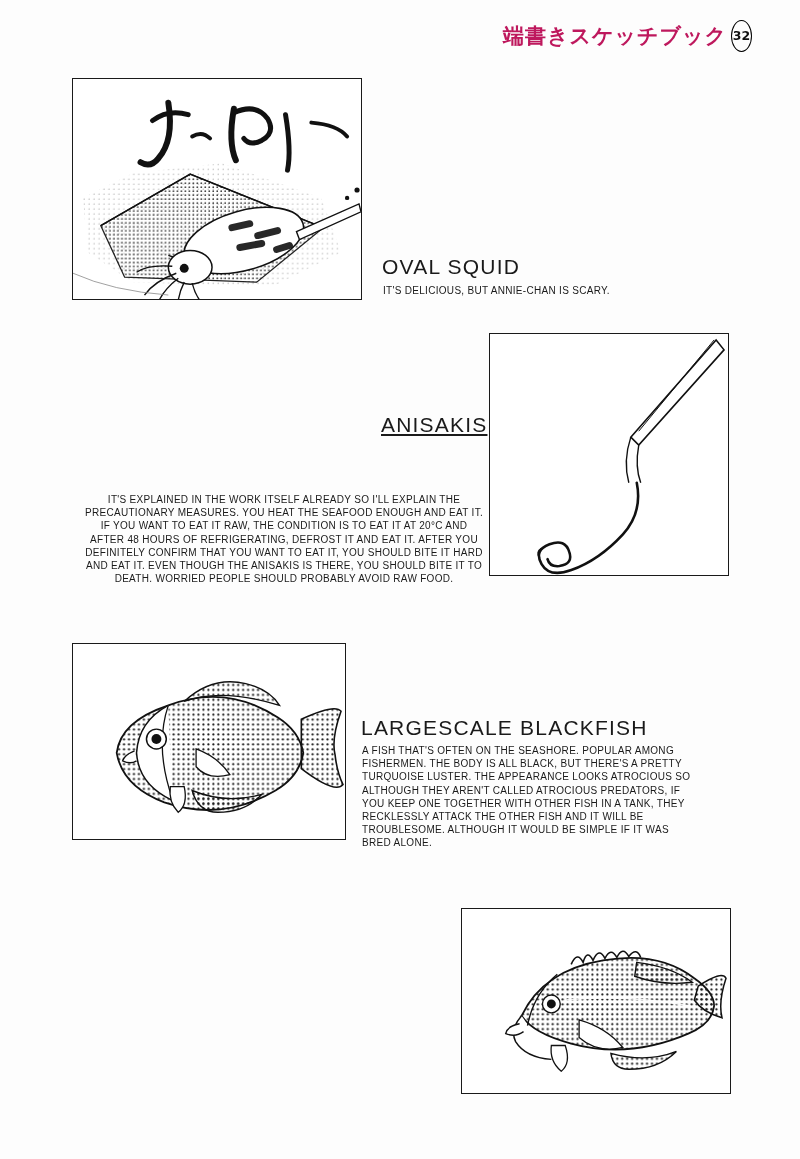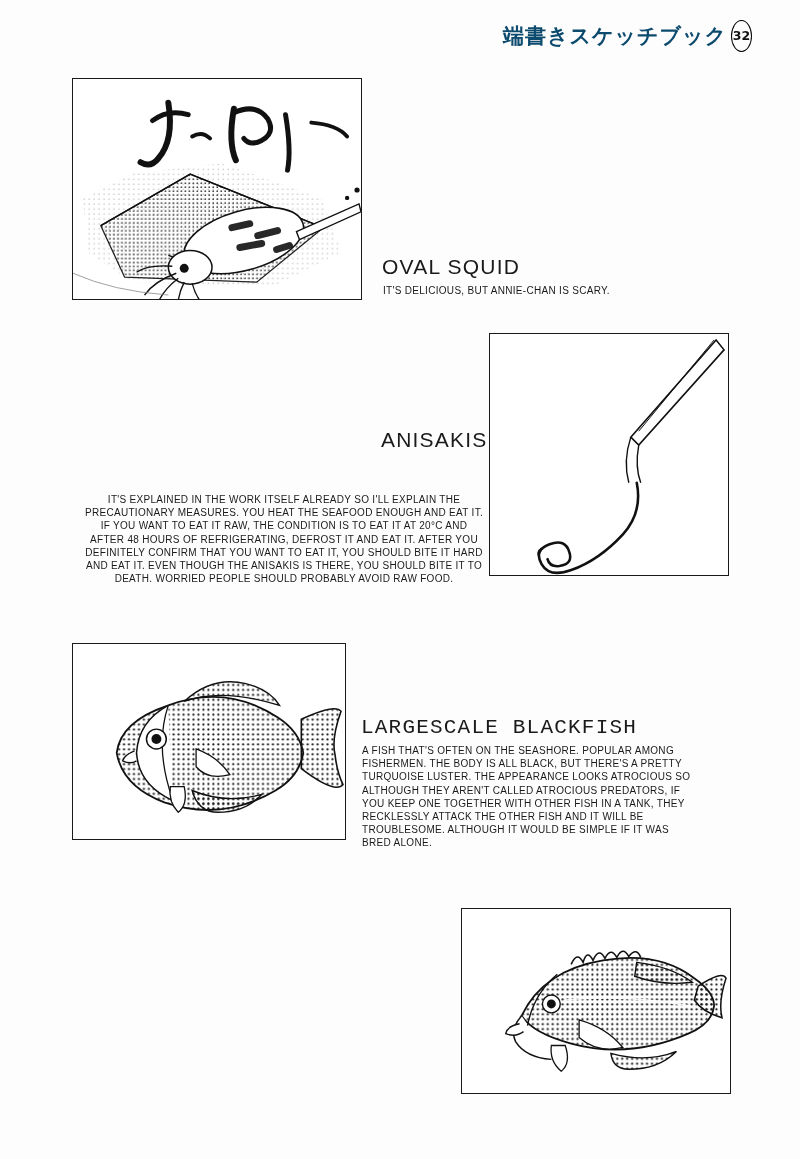--- a/index.html
+++ b/index.html
@@ -28,21 +28,21 @@
     right: 48px;
     display: flex;
     align-items: center;
     gap: 4px;
   }
   .header-title {
     font-family: "DejaVu Sans", sans-serif;
     font-size: 21px;
     font-weight: bold;
     letter-spacing: 1px;
-    color: #0c4a6e;
+    color: #be185d;
   }
   .page-number {
     display: inline-flex;
     align-items: center;
     justify-content: center;
     width: 21px;
     height: 32px;
     border: 1.6px solid #000;
     border-radius: 50%;
     font-size: 12.5px;
@@ -163,21 +163,21 @@
       <path d="M228 6 L142 104 L150 112 L236 16 Z" fill="#fff" stroke="#111" stroke-width="1.6"></path>
       <path d="M226 6 L150 98" fill="none" stroke="#111" stroke-width="1"></path>
       <path d="M150 112 q-4 22 2 38" fill="none" stroke="#111" stroke-width="1.4"></path>
       <path d="M142 104 q-8 24 -2 46" fill="none" stroke="#111" stroke-width="1.4"></path>
 
       <path d="M148 150 q6 30 -14 52 q-24 26 -52 36 q-22 8 -30 -6 q-8 -14 8 -20 q16 -6 20 8 q4 12 -10 14 q-10 1 -12 -7" fill="none" stroke="#111" stroke-width="2.6" stroke-linecap="round"></path>
       <path d="M52 216 q-6 4 -2 10" fill="none" stroke="#111" stroke-width="1.6"></path>
     </svg>
   </div>
 
-  <div class="entry-title align-left" style="left:381px; top:428px;">ANISAKIS</div>
+  <div class="entry-title align-left" style="left:381px; top:413px;text-decoration:underline;">ANISAKIS</div>
   <div class="entry-body align-center" style="left:84px; top:457px; width:400px;">IT'S EXPLAINED IN THE WORK ITSELF ALREADY SO I'LL EXPLAIN THE PRECAUTIONARY MEASURES. YOU HEAT THE SEAFOOD ENOUGH AND EAT IT. IF YOU WANT TO EAT IT RAW, THE CONDITION IS TO EAT IT AT 20°C AND AFTER 48 HOURS OF REFRIGERATING, DEFROST IT AND EAT IT. AFTER YOU DEFINITELY CONFIRM THAT YOU WANT TO EAT IT, YOU SHOULD BITE IT HARD AND EAT IT. EVEN THOUGH THE ANISAKIS IS THERE, YOU SHOULD BITE IT TO DEATH. WORRIED PEOPLE SHOULD PROBABLY AVOID RAW FOOD.</div>
 
   <div class="panel" style="left:72px; top:643px; width:274px; height:197px;">
     <svg viewBox="0 0 274 197" preserveAspectRatio="none" aria-hidden="true">
       <defs>
         <pattern id="scale3" width="5" height="5" patternUnits="userSpaceOnUse">
           <circle cx="1.4" cy="1.4" r="1.15" fill="#1a1a1a"></circle>
         </pattern>
       </defs>
       <rect x="0" y="0" width="274" height="197" fill="#fff"></rect>
@@ -197,21 +197,21 @@
 
       <circle cx="84" cy="96" r="10" fill="#fff" stroke="#111" stroke-width="1.5"></circle>
       <circle cx="84" cy="96" r="5" fill="#111"></circle>
 
       <path d="M62 108 q-10 4 -12 10 q8 4 14 0" fill="#fff" stroke="#111" stroke-width="1.4"></path>
 
       <path d="M112 144 q4 18 -6 26 q-10 -10 -8 -26 Z" fill="#fff" stroke="#111" stroke-width="1.3"></path>
     </svg>
   </div>
 
-  <div class="entry-title align-left" style="left:361px; top:716px;font-family:Liberation Mono, monospace;">LARGESCALE BLACKFISH</div>
+  <div class="entry-title align-left" style="left:361px; top:716px;">LARGESCALE BLACKFISH</div>
   <div class="entry-body align-left" style="left:362px; top:744px; width:336px;">A FISH THAT'S OFTEN ON THE SEASHORE. POPULAR AMONG FISHERMEN. THE BODY IS ALL BLACK, BUT THERE'S A PRETTY TURQUOISE LUSTER. THE APPEARANCE LOOKS ATROCIOUS SO ALTHOUGH THEY AREN'T CALLED ATROCIOUS PREDATORS, IF YOU KEEP ONE TOGETHER WITH OTHER FISH IN A TANK, THEY RECKLESSLY ATTACK THE OTHER FISH AND IT WILL BE TROUBLESOME. ALTHOUGH IT WOULD BE SIMPLE IF IT WAS BRED ALONE.</div>
 
   <div class="panel" style="left:461px; top:908px; width:270px; height:186px;">
     <svg viewBox="0 0 270 186" preserveAspectRatio="none" aria-hidden="true">
       <defs>
         <pattern id="scale4" width="5" height="5" patternUnits="userSpaceOnUse">
           <circle cx="1.4" cy="1.4" r="1.15" fill="#1a1a1a"></circle>
         </pattern>
       </defs>
       <rect x="0" y="0" width="270" height="186" fill="#fff"></rect>

